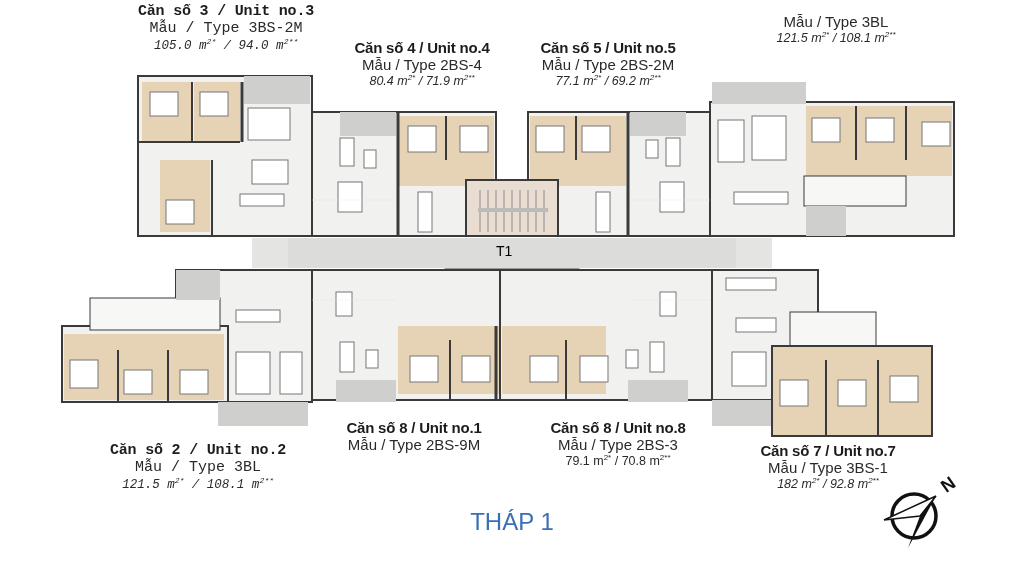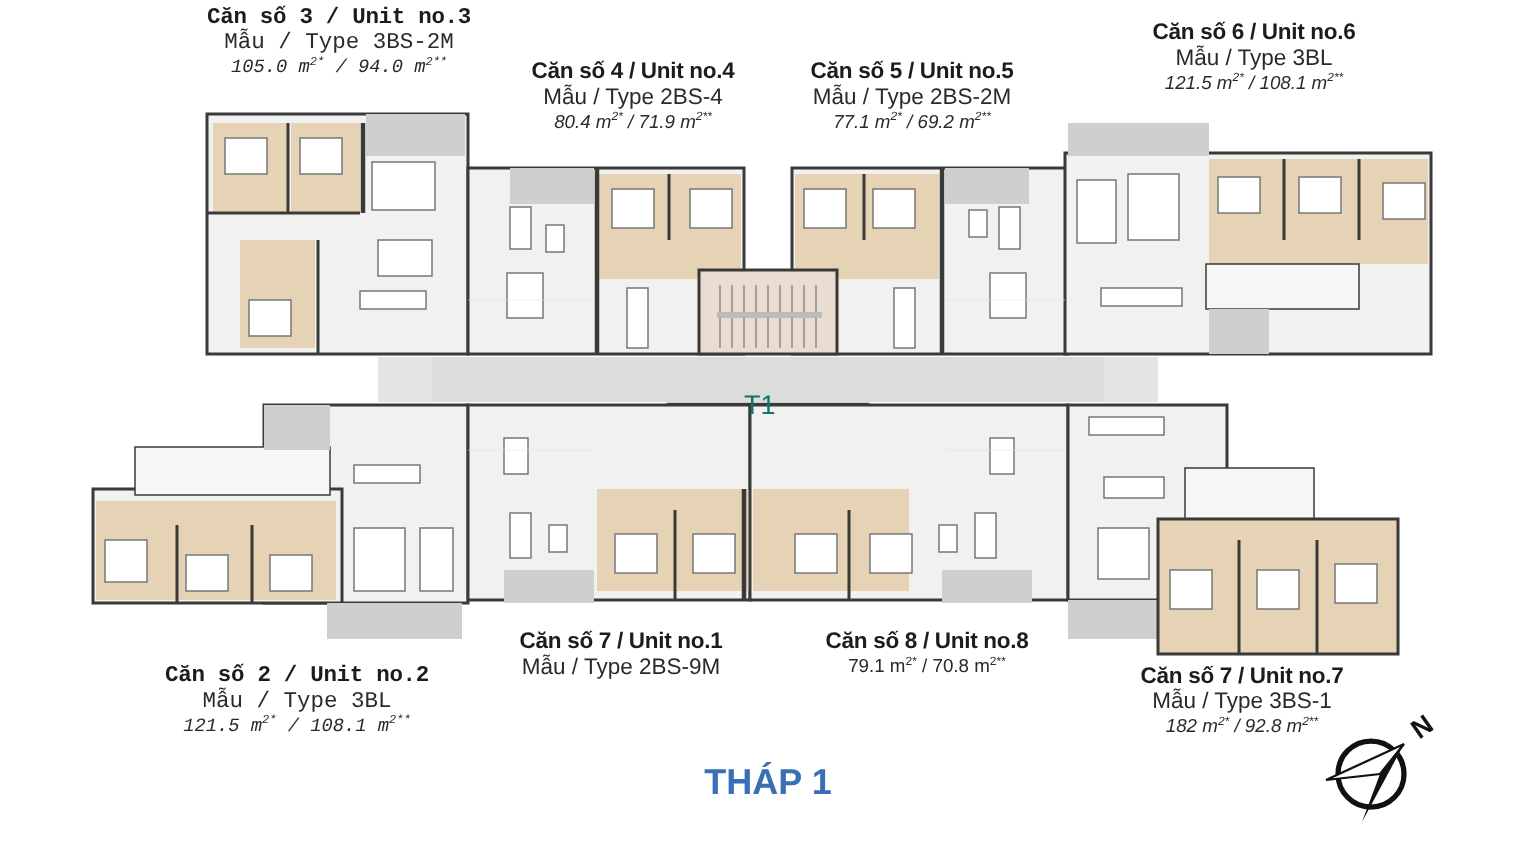--- a/index.html
+++ b/index.html
@@ -3,22 +3,22 @@
 <meta charset="utf-8">
 <style>
   html,body{margin:0;padding:0;background:#ffffff;}
   body{width:1024px;height:576px;position:relative;overflow:hidden;font-family:"Liberation Sans",sans-serif;color:#1a1a1a;}
   #plan{position:absolute;left:0;top:0;width:1024px;height:576px;}
   .unit-label{position:absolute;text-align:center;line-height:1.12;white-space:nowrap;}
   .unit-label .name{font-weight:bold;font-size:15px;letter-spacing:-0.2px;color:#1c1c1c;}
   .unit-label .type{font-size:15px;color:#2a2a2a;}
   .unit-label .area{font-size:12.5px;font-style:italic;color:#2a2a2a;}
   .unit-label .area sup{font-size:8px;}
-  .tower-title{position:absolute;left:412px;top:506px;width:200px;text-align:center;color:#3a6fb5;font-weight:bold;font-size:24px;line-height:32px;}
-  .core-label{position:absolute;left:496px;top:260px;font-size:18px;color:#0f766e;}
+  .tower-title{position:absolute;left:412px;top:506px;width:200px;text-align:center;color:#3a6fb5;font-weight:normal;font-size:24px;line-height:32px;}
+  .core-label{position:absolute;left:496px;top:243px;font-size:14px;color:#000000;}
   .compass{position:absolute;left:880px;top:470px;width:90px;height:80px;}
 </style>
 </head>
 <body>
 
 <svg id="plan" viewBox="0 0 1024 576" xmlns="http://www.w3.org/2000/svg">
 
   <rect x="252" y="238" width="520" height="30" fill="#dcdcda"></rect>
   <rect x="252" y="238" width="36" height="30" fill="#e4e4e2"></rect>
   <rect x="736" y="238" width="36" height="30" fill="#e4e4e2"></rect>
@@ -184,38 +184,38 @@
   <div class="area"><span>80.4 m</span><sup>2*</sup> / <span>71.9 m</span><sup>2**</sup></div>
 </div>
 
 <div class="unit-label" style="left:508px;top:40px;width:200px;">
   <div class="name">Căn số 5 / Unit no.5</div>
   <div class="type">Mẫu / Type 2BS-2M</div>
   <div class="area"><span>77.1 m</span><sup>2*</sup> / <span>69.2 m</span><sup>2**</sup></div>
 </div>
 
 <div class="unit-label" style="left:726px;top:14px;width:220px;">
-  <div class="name">Căn số 6 / Unit no.6</div>
   <div class="type">Mẫu / Type 3BL</div>
   <div class="area"><span>121.5 m</span><sup>2*</sup> / <span>108.1 m</span><sup>2**</sup></div>
 </div>
 
 <div class="unit-label" style="left:88px;top:443px;width:220px;font-family:Liberation Mono, monospace;">
   <div class="name">Căn số 2 / Unit no.2</div>
   <div class="type">Mẫu / Type 3BL</div>
   <div class="area"><span>121.5 m</span><sup>2*</sup> / <span>108.1 m</span><sup>2**</sup></div>
 </div>
 
 <div class="unit-label" style="left:314px;top:420px;width:200px;">
-  <div class="name">Căn số 7 / Unit no.1</div>
+  <div class="name">Căn số 8 / Unit no.1</div>
   <div class="type">Mẫu / Type 2BS-9M</div>
 </div>
 
 <div class="unit-label" style="left:518px;top:420px;width:200px;">
   <div class="name">Căn số 8 / Unit no.8</div>
+  <div class="type">Mẫu / Type 2BS-3</div>
   <div class="area" style="font-style:normal;"><span>79.1 m</span><sup>2*</sup> / <span>70.8 m</span><sup>2**</sup></div>
 </div>
 
 <div class="unit-label" style="left:728px;top:443px;width:200px;">
   <div class="name">Căn số 7 / Unit no.7</div>
   <div class="type">Mẫu / Type 3BS-1</div>
   <div class="area"><span>182 m</span><sup>2*</sup> / <span>92.8 m</span><sup>2**</sup></div>
 </div>
 
 <div class="tower-title">

